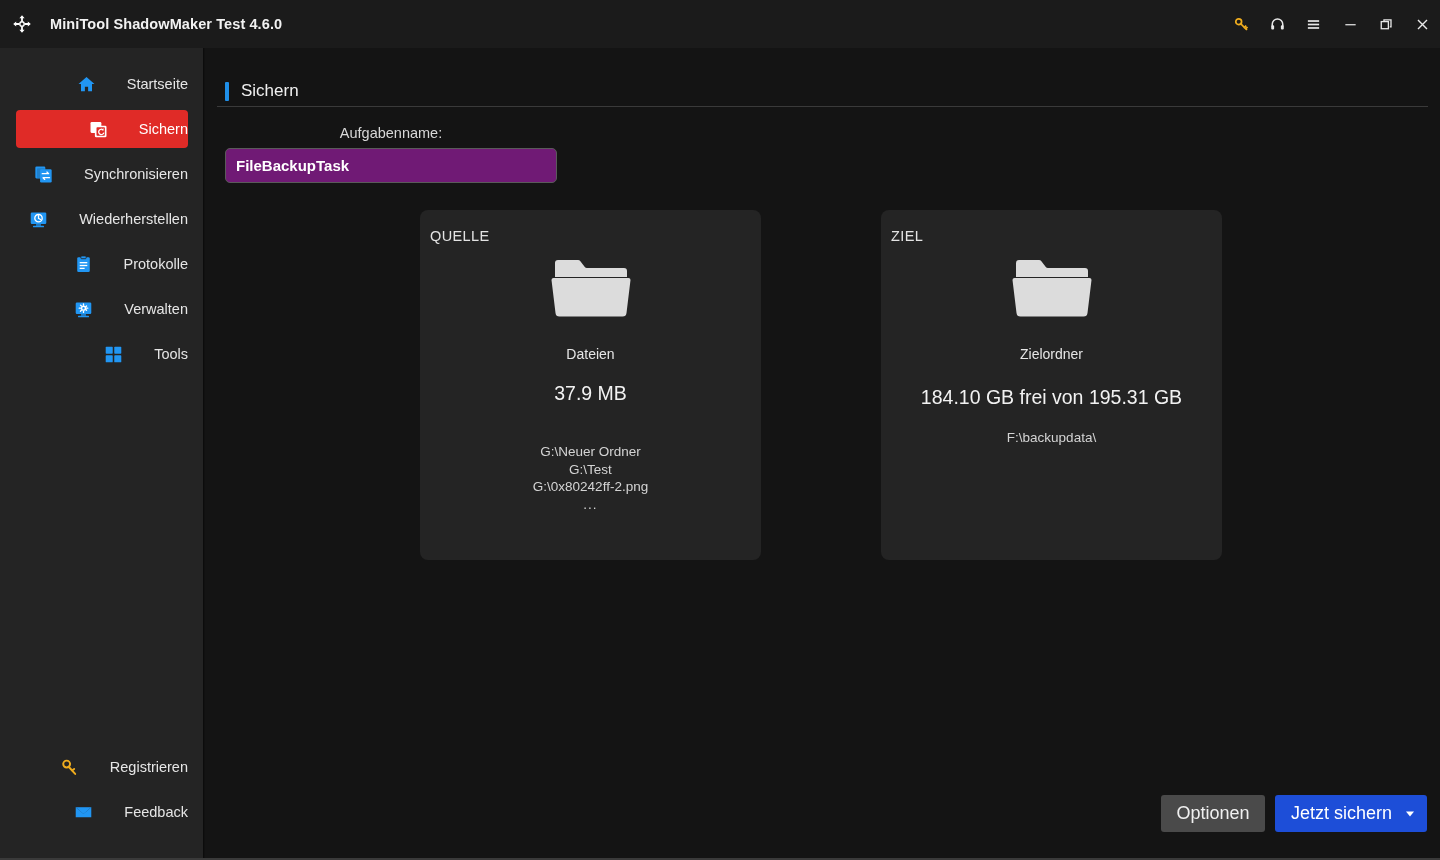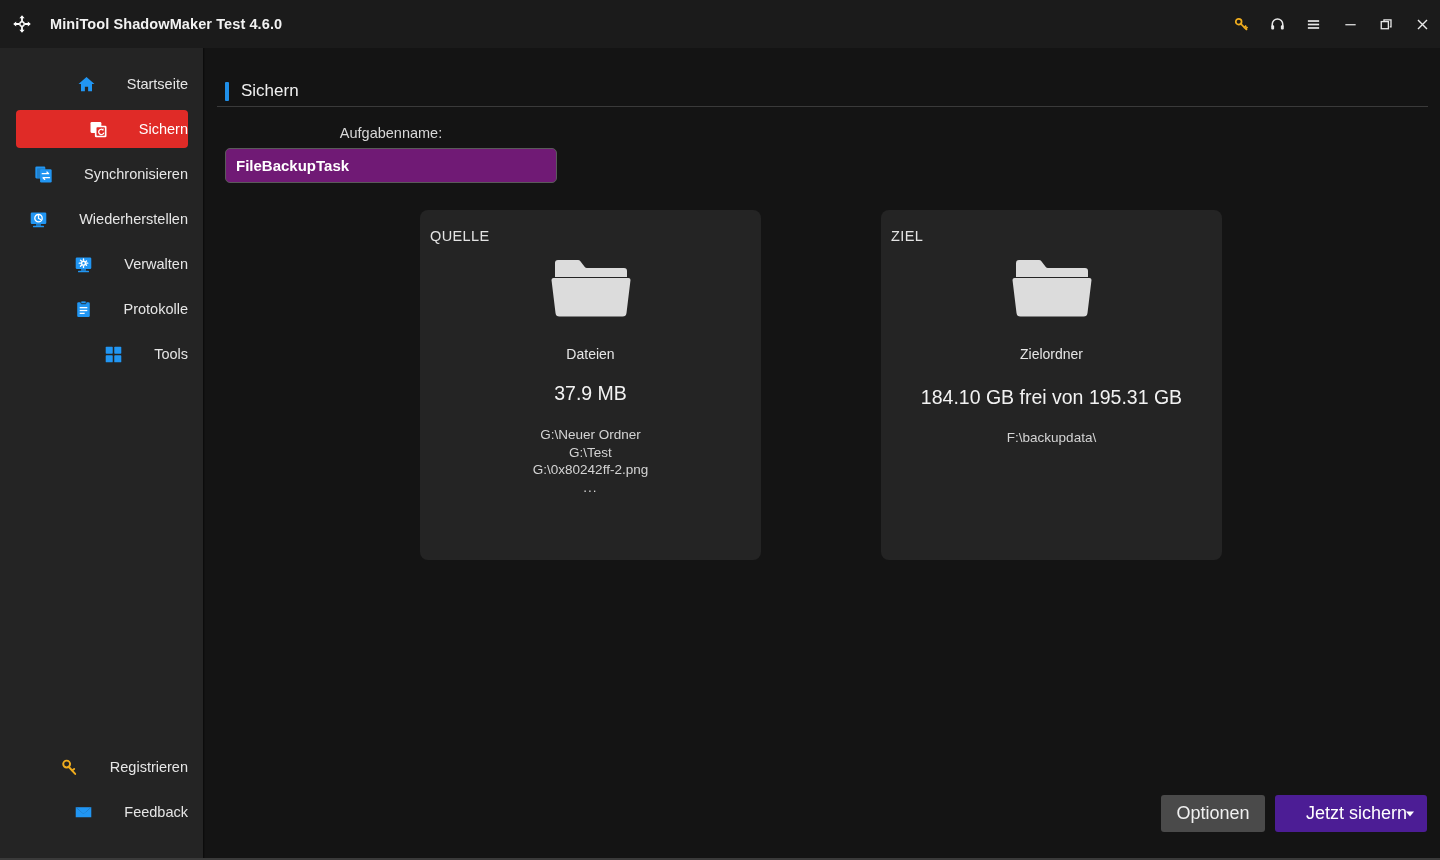--- a/index.html
+++ b/index.html
@@ -195,21 +195,21 @@
     color: #e6e6e6;
     font-size: 14px;
   }
   .panel-size {
     margin-top: 20px;
     color: #f2f2f2;
     font-size: 19.5px;
   }
   .panel-size.dest { margin-top: 24px; }
   .panel-paths {
-    margin-top: 21px;
+    margin-top: 38px;
     color: #d4d4d4;
     font-size: 13.5px;
     line-height: 17.5px;
   }
   .panel-paths.dest { margin-top: 20px; }
   .panel-paths .ell { letter-spacing: 1px; }
 
   
   .arrow-circle {
     position: absolute;
@@ -241,24 +241,24 @@
   }
   .btn-options {
     left: 956px;
     width: 104px;
     background: #4a4a4a;
     color: #f0f0f0;
   }
   .btn-backup {
     left: 1070px;
     width: 152px;
-    background: #4c1d95;
+    background: #1d4ed8;
     color: #ffffff;
     text-align: left;
-    padding-left: 31px;
+    padding-left: 16px;
     position: absolute;
     display: flex;
     align-items: center;
   }
   .btn-caret {
     position: absolute;
     right: 13px;
     top: 50%;
     transform: translateY(-50%);
     width: 0; height: 0;
@@ -370,20 +370,33 @@
         <span class="nav-icon">
           <svg viewBox="0 0 20 20" width="19" height="19">
             <rect x="1.8" y="2.6" width="16.4" height="12.2" rx="1.3" fill="#2196f3"></rect>
             <rect x="7.4" y="15" width="5.2" height="1.5" fill="#2196f3"></rect>
             <rect x="4.2" y="16.6" width="11.6" height="1.6" rx="0.6" fill="#2196f3"></rect>
             <circle cx="10" cy="8.6" r="3.9" fill="none" stroke="#ffffff" stroke-width="1.4"></circle>
             <path d="M10 5.9 V8.8 L12.2 10" fill="none" stroke="#ffffff" stroke-width="1.3" stroke-linecap="round"></path>
           </svg>
         </span>
         <span class="nav-label">Wiederherstellen</span>
+      </div>
+
+      <div class="nav-item">
+        <span class="nav-icon">
+          <svg viewBox="0 0 20 20" width="19" height="19">
+            <rect x="3.4" y="2.4" width="13.2" height="15.6" rx="1.3" fill="#2196f3"></rect>
+            <rect x="7.2" y="1" width="5.6" height="2.9" rx="0.9" fill="#2196f3" stroke="#242424" stroke-width="0.9"></rect>
+            <rect x="6" y="7.4" width="8" height="1.35" fill="#ffffff"></rect>
+            <rect x="6" y="10.4" width="8" height="1.35" fill="#ffffff"></rect>
+            <rect x="6" y="13.4" width="5.2" height="1.35" fill="#ffffff"></rect>
+          </svg>
+        </span>
+        <span class="nav-label">Protokolle</span>
       </div>
 
       <div class="nav-item">
         <span class="nav-icon">
           <svg viewBox="0 0 20 20" width="19" height="19">
             <rect x="1.8" y="2.6" width="16.4" height="12.2" rx="1.3" fill="#2196f3"></rect>
             <rect x="7.4" y="15" width="5.2" height="1.5" fill="#2196f3"></rect>
             <rect x="4.2" y="16.6" width="11.6" height="1.6" rx="0.6" fill="#2196f3"></rect>
             <circle cx="10" cy="8.6" r="2" fill="none" stroke="#ffffff" stroke-width="1.4"></circle>
             <g stroke="#ffffff" stroke-width="1.4" stroke-linecap="round">
@@ -392,33 +405,20 @@
               <path d="M5.5 8.6 H6.9"></path>
                 <path d="M13.1 8.6 H14.5"></path>
               <path d="M6.8 5.4 L7.8 6.4"></path>
                 <path d="M12.2 9.8 L13.2 10.8"></path>
               <path d="M13.2 6.4 L12.2 7.4"></path>
                 <path d="M7.8 10.8 L6.8 11.8"></path>
             </g>
           </svg>
         </span>
         <span class="nav-label">Verwalten</span>
-      </div>
-
-      <div class="nav-item">
-        <span class="nav-icon">
-          <svg viewBox="0 0 20 20" width="19" height="19">
-            <rect x="3.4" y="2.4" width="13.2" height="15.6" rx="1.3" fill="#2196f3"></rect>
-            <rect x="7.2" y="1" width="5.6" height="2.9" rx="0.9" fill="#2196f3" stroke="#242424" stroke-width="0.9"></rect>
-            <rect x="6" y="7.4" width="8" height="1.35" fill="#ffffff"></rect>
-            <rect x="6" y="10.4" width="8" height="1.35" fill="#ffffff"></rect>
-            <rect x="6" y="13.4" width="5.2" height="1.35" fill="#ffffff"></rect>
-          </svg>
-        </span>
-        <span class="nav-label">Protokolle</span>
       </div>
 
       <div class="nav-item">
         <span class="nav-icon">
           <svg viewBox="0 0 20 20" width="19" height="19">
             <rect x="1.8" y="1.8" width="7.4" height="7.4" rx="0.7" fill="#2196f3"></rect>
             <rect x="10.8" y="1.8" width="7.4" height="7.4" rx="0.7" fill="#2196f3"></rect>
             <rect x="1.8" y="10.8" width="7.4" height="7.4" rx="0.7" fill="#2196f3"></rect>
             <rect x="10.8" y="10.8" width="7.4" height="7.4" rx="0.7" fill="#2196f3"></rect>
           </svg>

